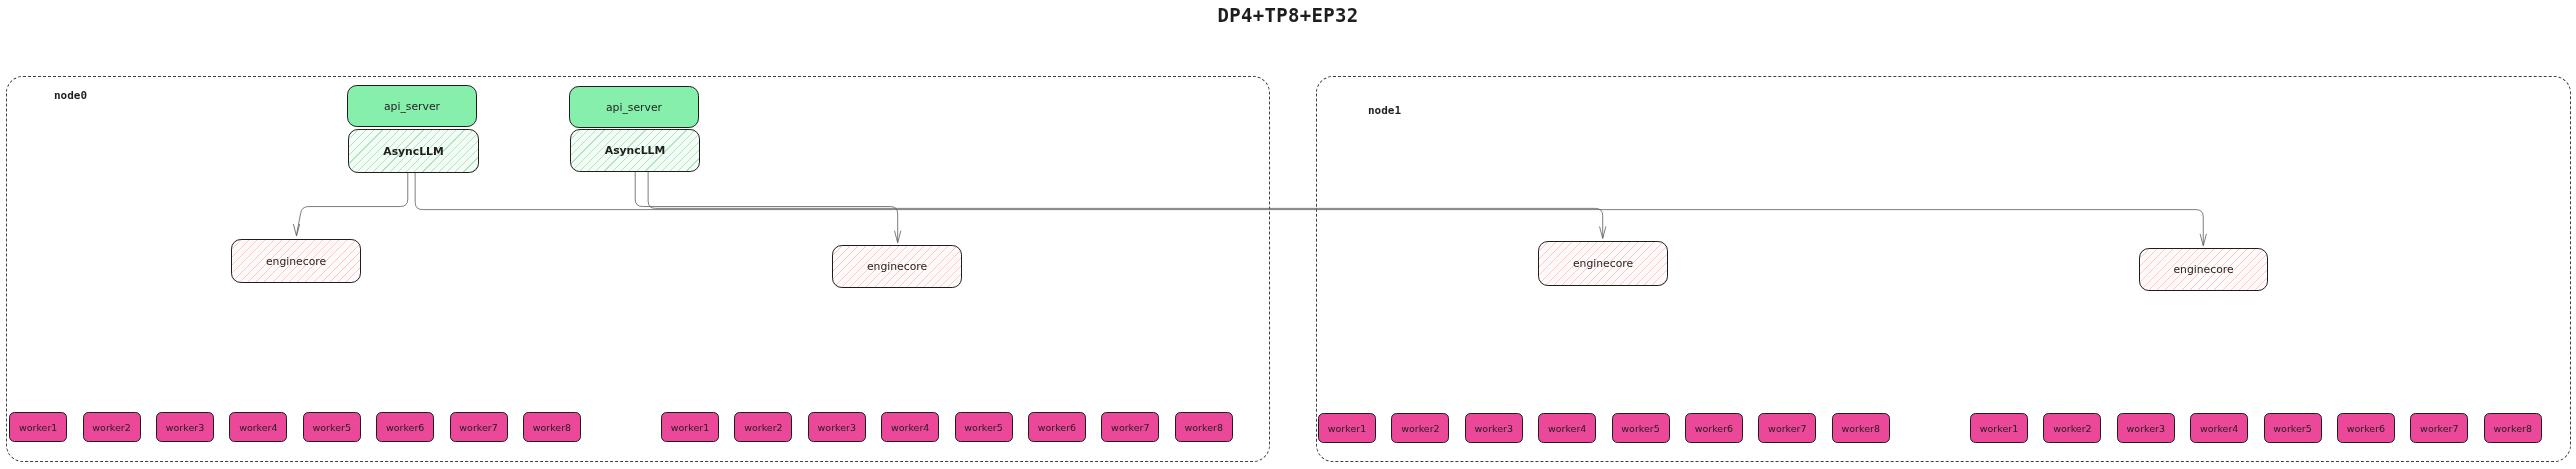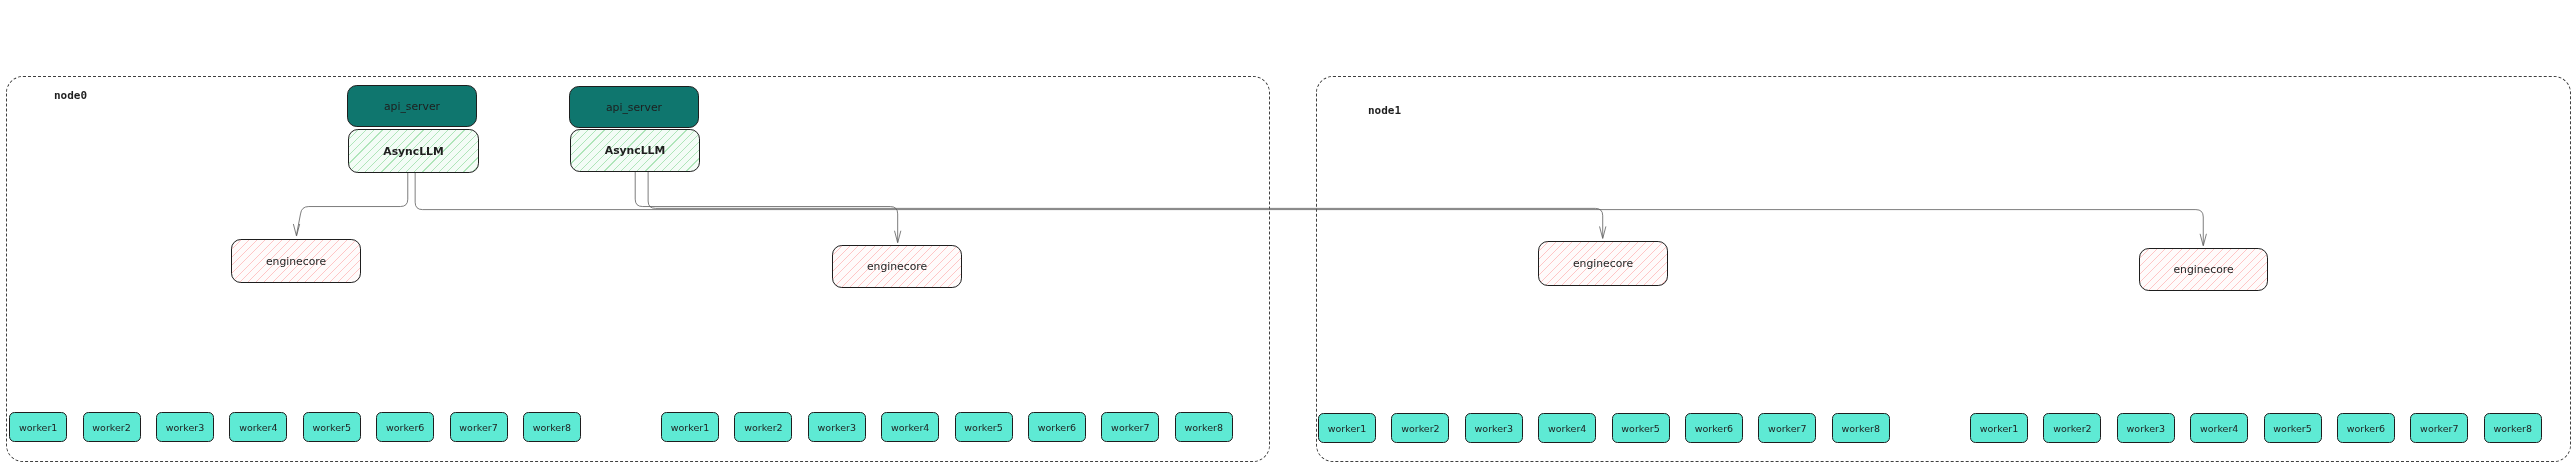--- a/index.html
+++ b/index.html
@@ -27,21 +27,21 @@
   .nodelabel{
     position:absolute;
     font-family:"DejaVu Sans Mono", monospace;
     font-size:11px;font-weight:600;margin-left:22px;
   }
   .bigbox{
     position:absolute;
     box-sizing:border-box;
     border:1.2px solid var(--border,#1e1e1e);
     border-radius:9.8px;
-    background:#0f766e;
+    background:#86efac;
     display:flex;align-items:center;justify-content:center;
     font-size:10.8px;
     white-space:nowrap;
   }
   .hatch-green{
     background-color:#f3fcf6;
     background-image:repeating-linear-gradient(135deg, rgba(64,192,87,.38) 0 0.9px, transparent 0.9px 5.8px);
     font-weight:bold;
   }
   .hatch-red{
@@ -51,21 +51,21 @@
   .worker-row{
     position:absolute;
     display:flex;gap:15.4px;
   }
   .worker{
     box-sizing:border-box;
     height:14px;min-width:58px;
     padding:14px 8px;
     border:1.1px solid #1e1e1e;
     border-radius:5.5px;
-    background:#5eead4;
+    background:#ec4899;
     display:flex;align-items:center;justify-content:center;
     font-size:9.5px;
     white-space:nowrap;
   }
   svg.wires{
     position:absolute;left:0;top:0;
     pointer-events:none;
   }
   svg.wires path{
     fill:none;
@@ -73,20 +73,21 @@
     stroke-width:1.3;
     stroke-linecap:round;
     stroke-linejoin:round;
   }
 </style>
 </head>
 <body>
 
 <div id="canvas">
 
+  <div class="title">DP4+TP8+EP32</div>
 
   <div class="nodebox" style="left:6.2px;top:76px;width:1264px;height:386px;"></div>
   <div class="nodelabel" style="left:32px;top:89px;">node0</div>
 
   <div class="nodebox" style="left:1316px;top:76px;width:1255px;height:386px;"></div>
   <div class="nodelabel" style="left:1346px;top:104px;">node1</div>
 
   <svg class="wires" width="2576" height="469" viewBox="0 0 4188 763" aria-hidden="true">
 
     <path d="M662,281 L662,324 Q662,336 650,336 L501,336 Q489,336 487.5,348 L481,382"></path>

